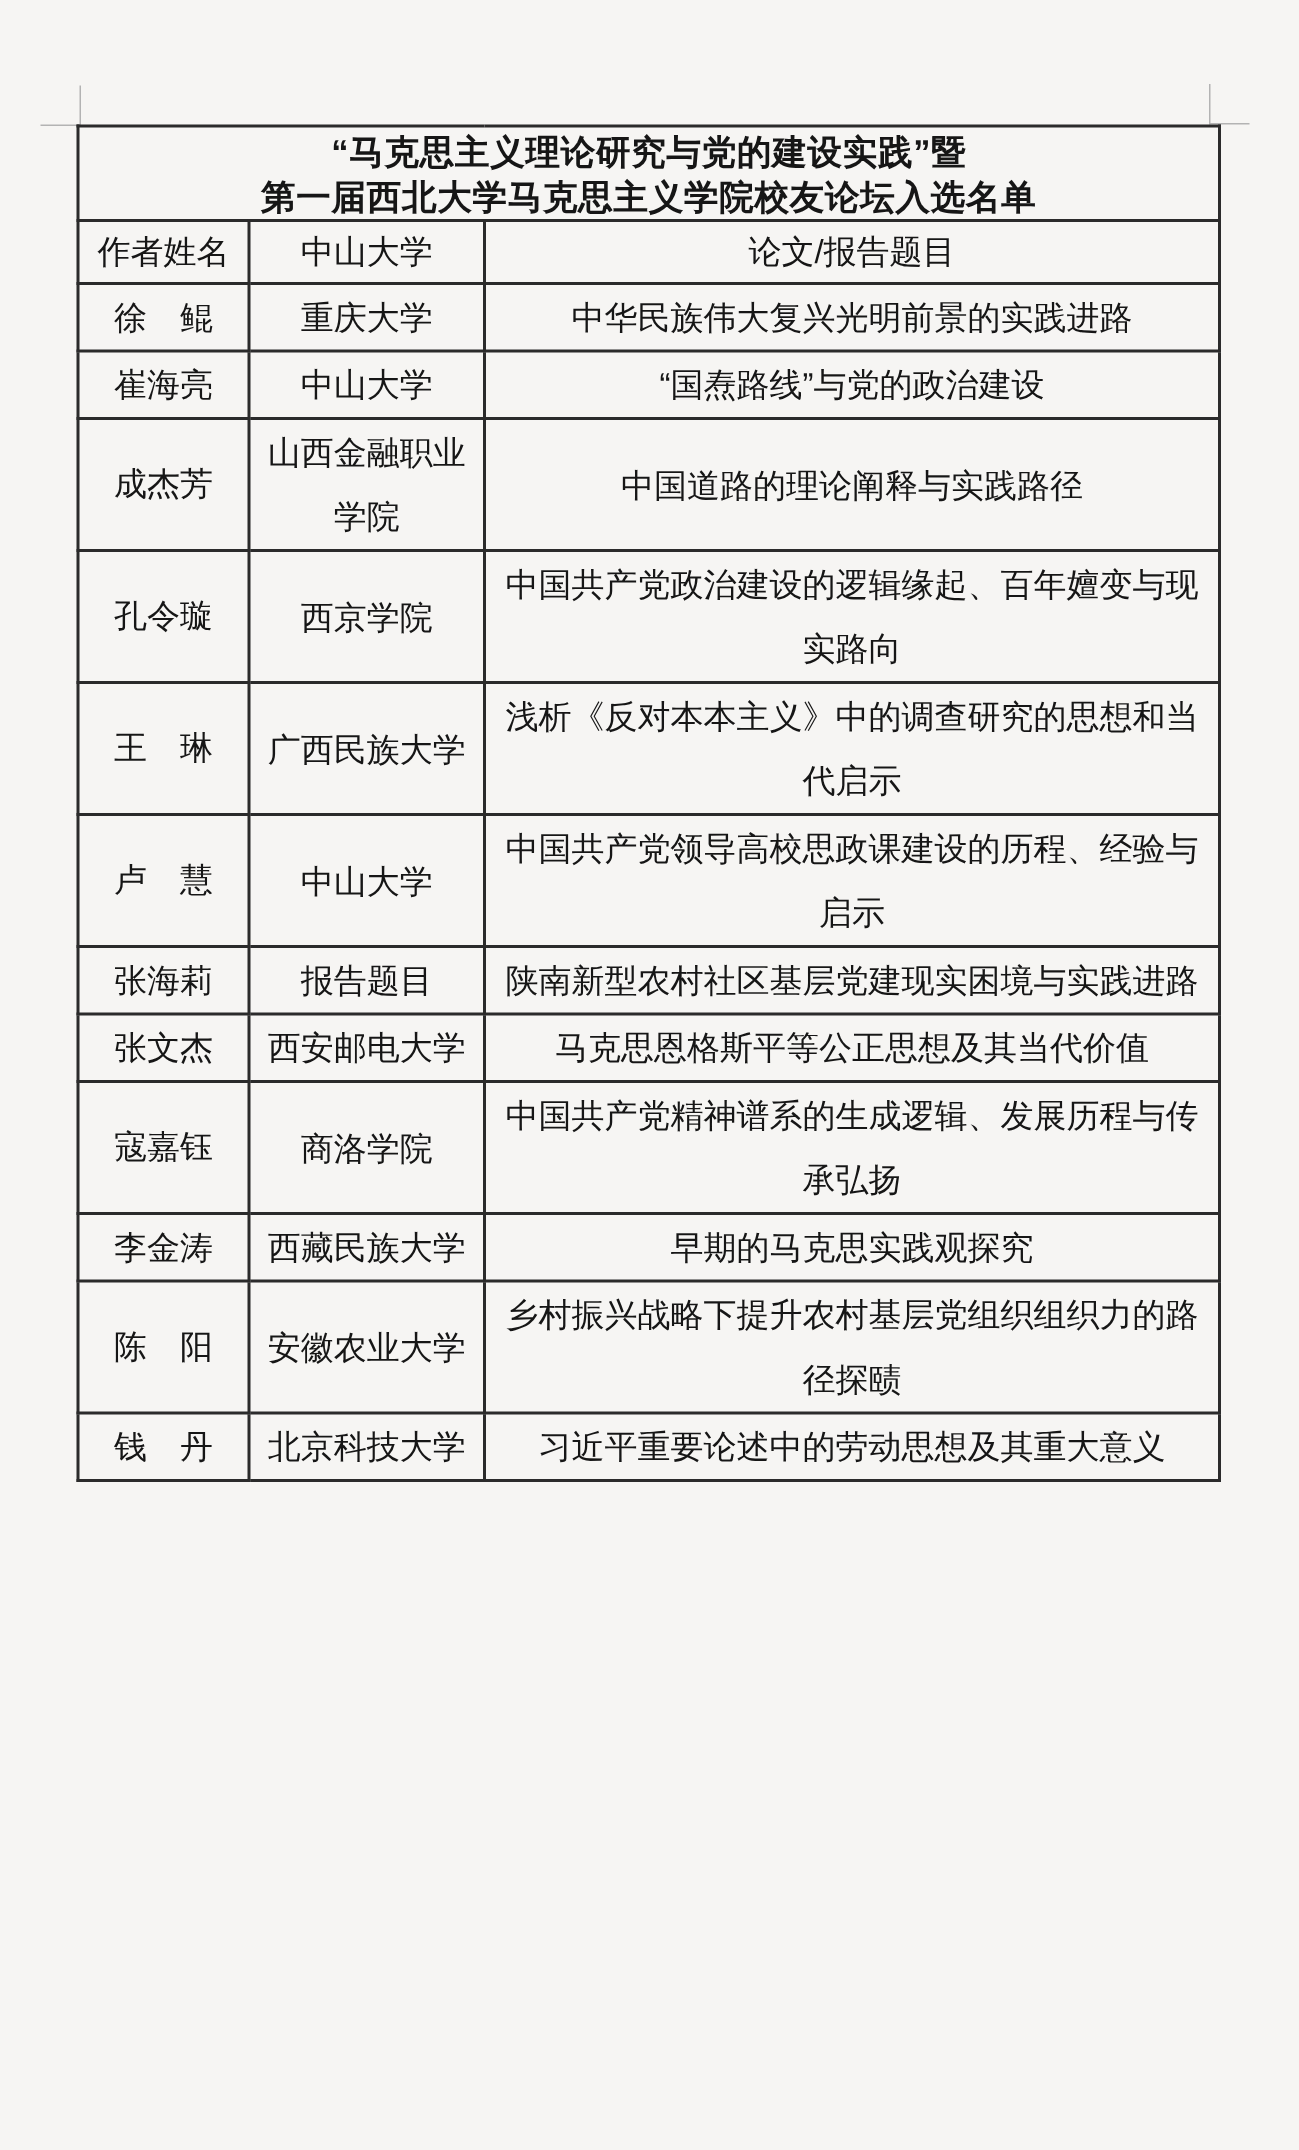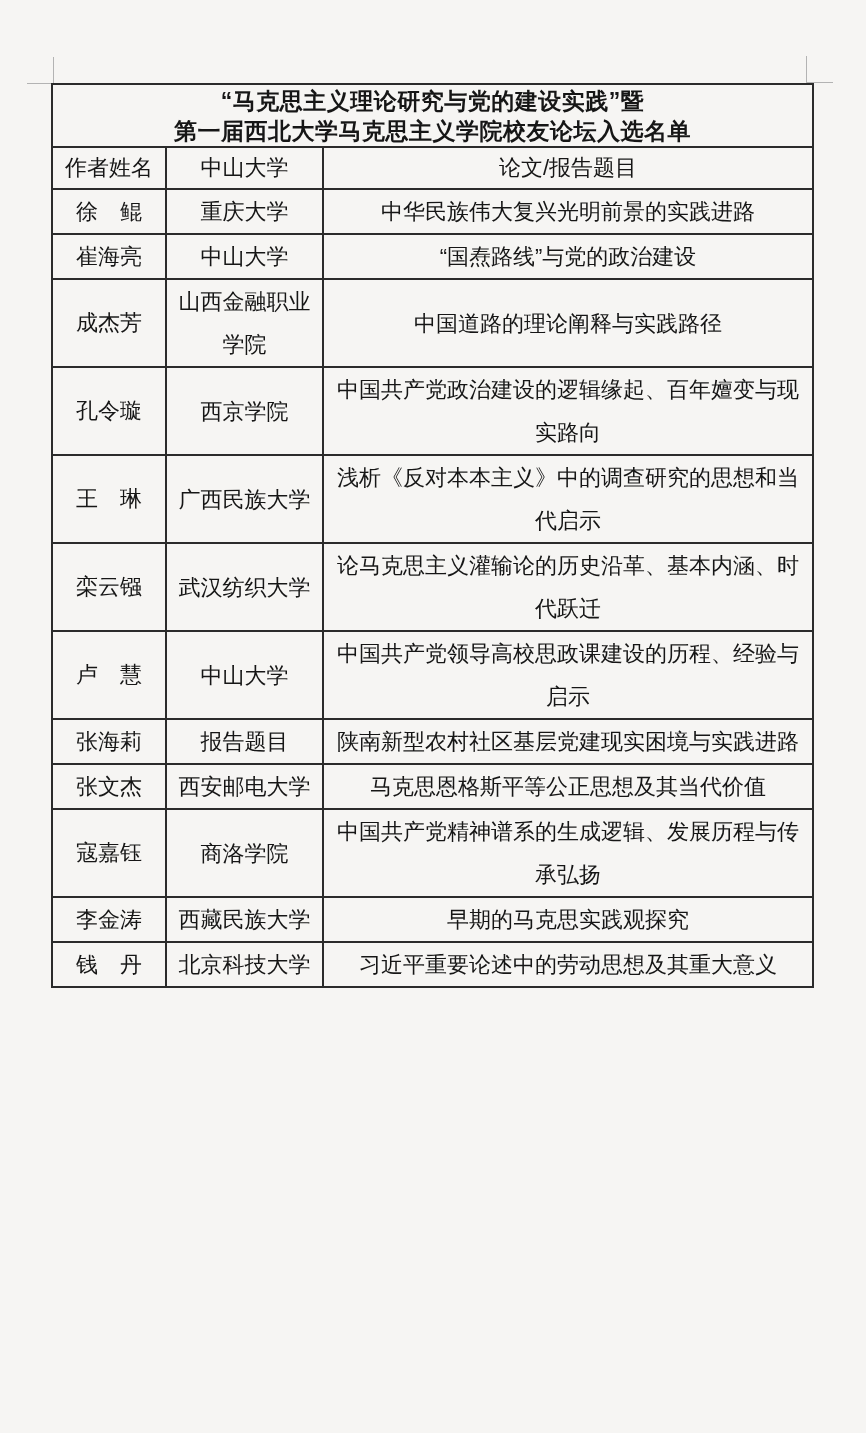--- a/index.html
+++ b/index.html
@@ -129,25 +129,20 @@
           <td class="author">孔令璇</td>
           <td class="affil">西京学院</td>
           <td class="ptitle">中国共产党政治建设的逻辑缘起、百年嬗变与现实路向</td>
         </tr>
         <tr>
           <td class="author">王　琳</td>
           <td class="affil">广西民族大学</td>
           <td class="ptitle">浅析《反对本本主义》中的调查研究的思想和当代启示</td>
         </tr>
         <tr>
-          <td class="author">栾云镪</td>
-          <td class="affil">武汉纺织大学</td>
-          <td class="ptitle">论马克思主义灌输论的历史沿革、基本内涵、时代跃迁</td>
-        </tr>
-        <tr>
           <td class="author">卢　慧</td>
           <td class="affil">中山大学</td>
           <td class="ptitle">中国共产党领导高校思政课建设的历程、经验与启示</td>
         </tr>
         <tr>
           <td class="author">张海莉</td>
           <td class="affil">报告题目</td>
           <td class="ptitle">陕南新型农村社区基层党建现实困境与实践进路</td>
         </tr>
         <tr>
@@ -159,20 +154,25 @@
           <td class="author">寇嘉钰</td>
           <td class="affil">商洛学院</td>
           <td class="ptitle">中国共产党精神谱系的生成逻辑、发展历程与传承弘扬</td>
         </tr>
         <tr>
           <td class="author">李金涛</td>
           <td class="affil">西藏民族大学</td>
           <td class="ptitle">早期的马克思实践观探究</td>
         </tr>
         <tr>
+          <td class="author">陈　阳</td>
+          <td class="affil">安徽农业大学</td>
+          <td class="ptitle">乡村振兴战略下提升农村基层党组织组织力的路径探赜</td>
+        </tr>
+        <tr>
           <td class="author">钱　丹</td>
           <td class="affil">北京科技大学</td>
           <td class="ptitle">习近平重要论述中的劳动思想及其重大意义</td>
         </tr>
       </tbody>
   </table>
 
 </div>
 
 </body></html>

